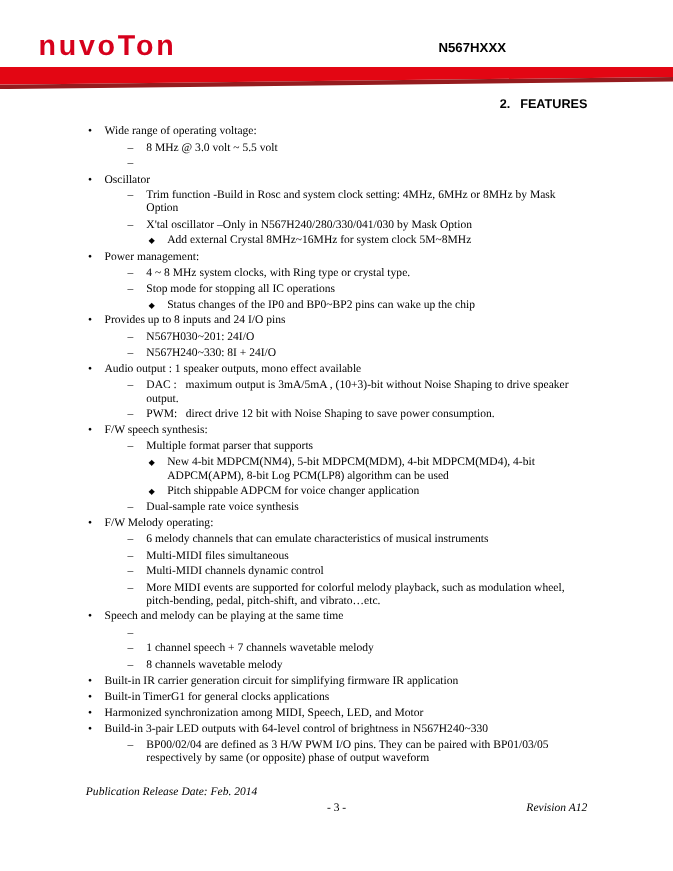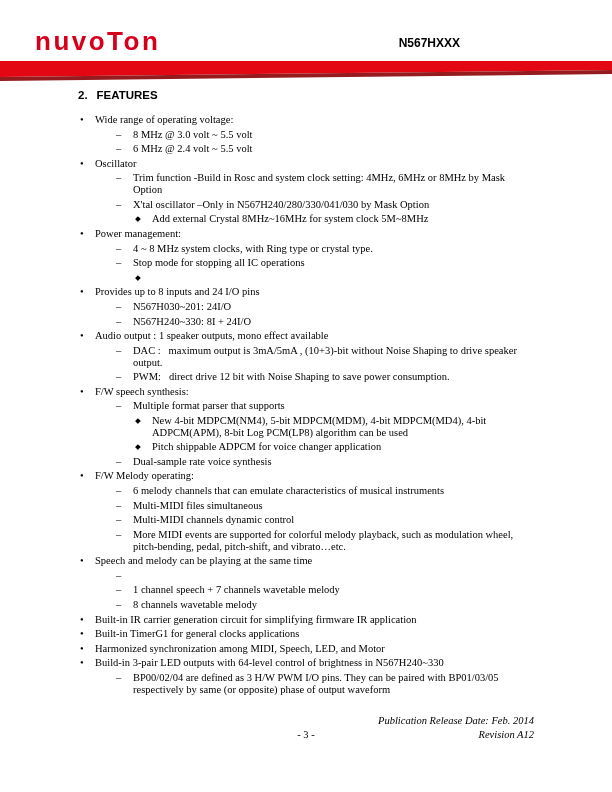--- a/index.html
+++ b/index.html
@@ -41,33 +41,34 @@
     background:var(--ribbon-dark, #951b1e);
     clip-path:polygon(0 17px, 100% 10px, 100% 14px, 0 21px);
   }
 
   
   .main { position:absolute; top:89px; left:78px; width:456px; }
   .section-heading {
     font-family:"Liberation Sans", sans-serif;
     font-weight:bold; font-size:11.5px;
     margin-bottom:13px;
+    text-align:right;
   }
   .section-heading .num { margin-right:9px; }
 
   .li { display:flex; align-items:flex-start; font-size:10.5px; line-height:11.8px; margin-bottom:2.8px; }
   .txt { flex:1; white-space:pre-wrap; }
   .marker { flex:0 0 auto; }
   .l1 { padding-left:2px; }  .l1 .marker { width:15px; }
   .l2 { padding-left:38px; } .l2 .marker { width:17px; }
   .l3 { padding-left:57px; } .l3 .marker { width:17px; font-size:7.5px; line-height:11.8px; }
 
   
   .footer { position:absolute; left:78px; width:456px; bottom:50px; font-size:10.5px; }
-  .pub-line { text-align:right; font-style:italic; margin-bottom:3.5px; }
+  .pub-line { font-style:italic; margin-bottom:3.5px; }
   .footer-row { position:relative; height:13px; }
   .page-num { position:absolute; left:0; width:100%; text-align:center; }
   .revision { position:absolute; right:0; font-style:italic;text-align:center; }
 </style>
 </head>
 <body>
 
 <div class="page">
 
   <div class="header">
@@ -88,21 +89,20 @@
         <div class="li l1">
           <span class="marker">•</span>
           <span class="txt">Wide range of operating voltage:</span>
         </div>
         <div class="li l2">
           <span class="marker">–</span>
           <span class="txt">8 MHz @ 3.0 volt ~ 5.5 volt</span>
         </div>
         <div class="li l2">
           <span class="marker">–</span>
-          <span class="txt">6 MHz @ 2.4 volt ~ 5.5 volt</span>
         </div>
         <div class="li l1">
           <span class="marker">•</span>
           <span class="txt">Oscillator</span>
         </div>
         <div class="li l2">
           <span class="marker">–</span>
           <span class="txt">Trim function -Build in Rosc and system clock setting: 4MHz, 6MHz or 8MHz by Mask Option</span>
         </div>
         <div class="li l2">
@@ -120,20 +120,21 @@
         <div class="li l2">
           <span class="marker">–</span>
           <span class="txt">4 ~ 8 MHz system clocks, with Ring type or crystal type.</span>
         </div>
         <div class="li l2">
           <span class="marker">–</span>
           <span class="txt">Stop mode for stopping all IC operations</span>
         </div>
         <div class="li l3">
           <span class="marker">◆</span>
+          <span class="txt">Status changes of the IP0 and BP0~BP2 pins can wake up the chip</span>
         </div>
         <div class="li l1">
           <span class="marker">•</span>
           <span class="txt">Provides up to 8 inputs and 24 I/O pins</span>
         </div>
         <div class="li l2">
           <span class="marker">–</span>
           <span class="txt">N567H030~201: 24I/O</span>
         </div>
         <div class="li l2">

